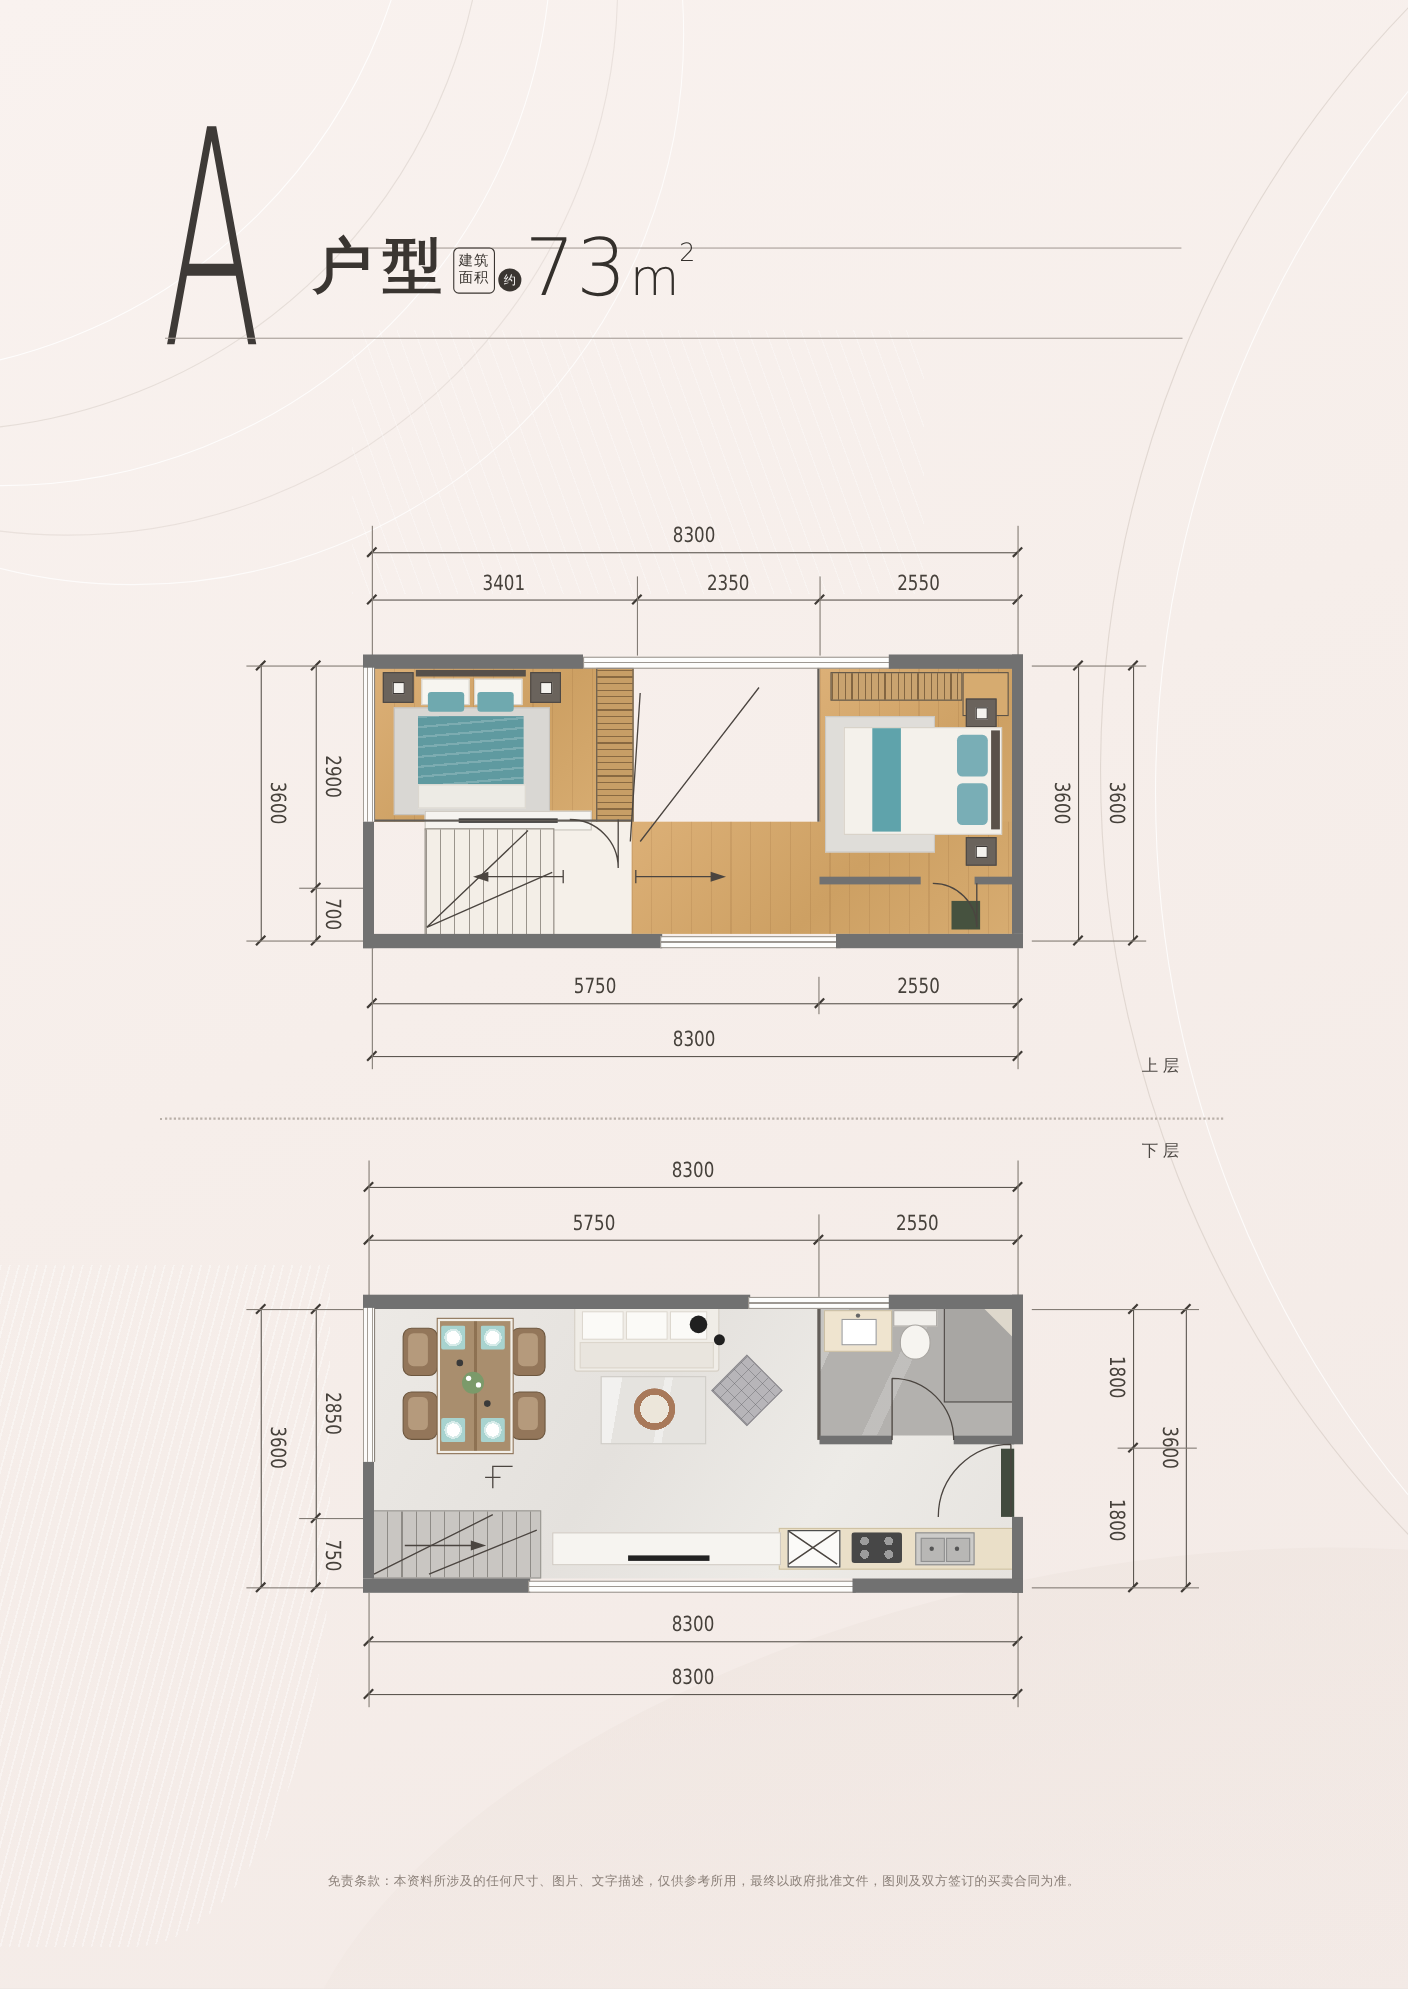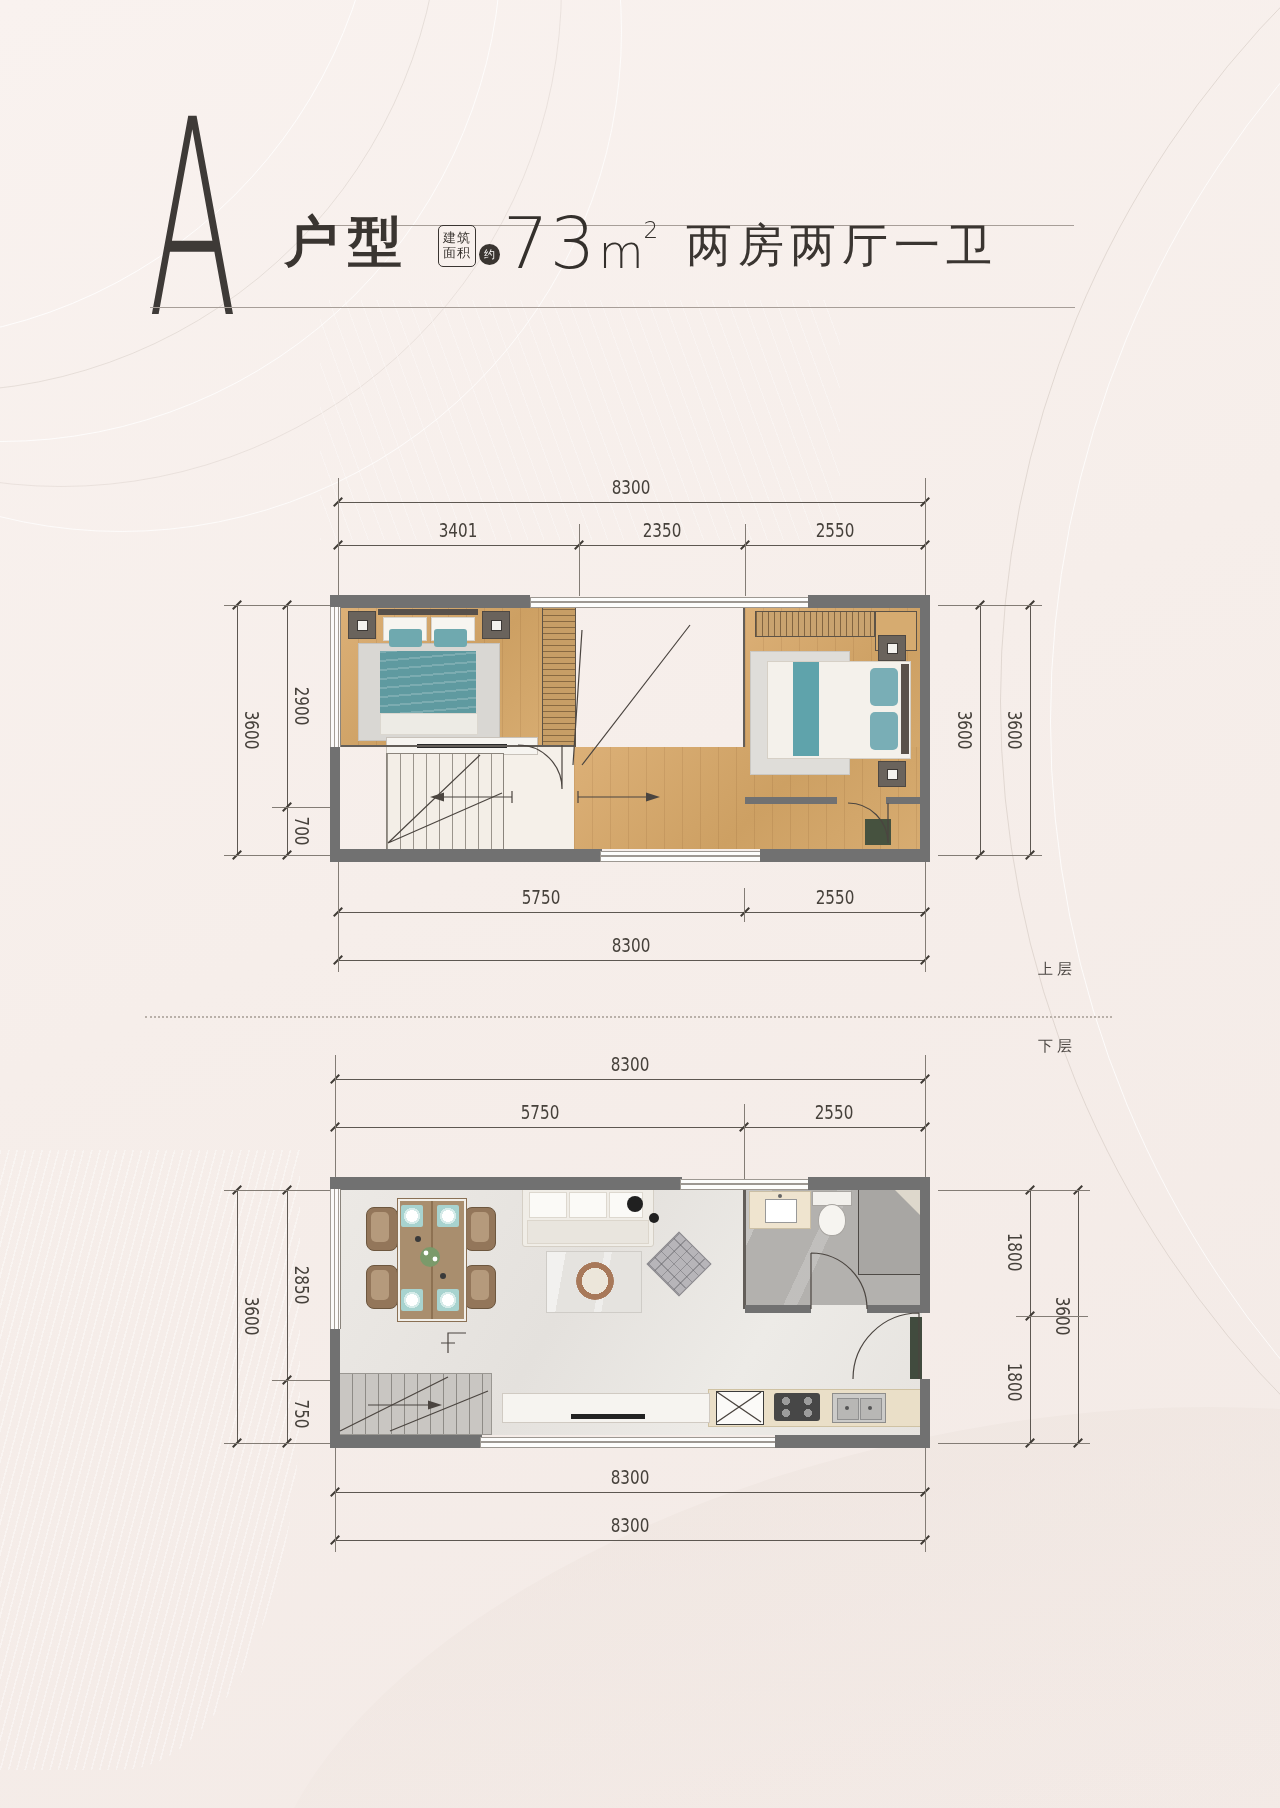--- a/index.html
+++ b/index.html
@@ -8,21 +8,21 @@
         font-family:"DejaVu Sans","Liberation Sans",sans-serif;color:#38332f;}
   .abs{position:absolute;}
   
   .ring{position:absolute;border-radius:50%;pointer-events:none;}
   .fan{position:absolute;pointer-events:none;}
   
   #unit-letter{position:absolute;left:148px;top:84px;width:190px;font-size:272px;line-height:1;
         font-weight:200;color:#3e3a37;transform:scaleX(.48);transform-origin:left top;letter-spacing:0;}
   .rule{position:absolute;height:1px;background:#a79e98;}
   #title-row{position:absolute;left:284px;top:214px;display:flex;align-items:flex-end;white-space:nowrap;}
-  #unit-type{font-size:54px;font-weight:600;letter-spacing:10px;line-height:1;padding-bottom:4px;margin-right:26px;color:#3a3531;}
+  #unit-type{font-size:54px;font-weight:600;letter-spacing:10px;line-height:1;padding-bottom:4px;color:#3a3531;}
   #area-badge{border:1.5px solid #3a3531;border-radius:5px;padding:5px 4px;font-size:13px;line-height:1.15;
         letter-spacing:1px;text-align:right;margin-bottom:6px;color:#3a3531;}
   #approx-badge{width:21px;height:21px;border-radius:50%;background:#3a3531;color:#fdfbfa;font-size:11px;
         display:flex;align-items:center;justify-content:center;margin:0 3px 8px 3px;}
   #area-value{font-size:72px;font-weight:300;line-height:.82;letter-spacing:1px;color:#34302c;}
   #area-unit{font-size:46px;font-weight:300;line-height:.9;margin-left:2px;color:#34302c;}
   #area-exp{font-size:23px;font-weight:300;transform:translateY(-30px);display:inline-block;color:#34302c;}
   #rooms-desc{font-size:46px;font-weight:500;letter-spacing:6px;line-height:1;margin-left:28px;padding-bottom:5px;color:#3a3531;}
   
   .hdim{position:absolute;height:1px;background:#5d5751;}
@@ -71,21 +71,20 @@
   <div id="title-row">
     <div id="unit-type">户型</div>
     <div id="area-badge">
       <div>建筑</div>
       <div>面积</div>
     </div>
     <div id="approx-badge">约</div>
     <div id="area-value">73</div>
     <div id="area-unit">m</div>
     <div id="area-exp">2</div>
-    <div id="rooms-desc">两房两厅一卫</div>
   </div>
 
   <div class="hdim" style="left:338px;top:502px;width:587px;">
       <i class="tick" style="left: -6px; top: -1px;"></i>
       <i class="tick" style="left: 581px; top: -1px;"></i>
     </div>
   <span class="dnh" style="left:631px;top:487px;">8300</span>
   <div class="hdim" style="left:338px;top:545px;width:587px;">
       <i class="tick" style="left: -6px; top: -1px;"></i>
       <i class="tick" style="left: 235px; top: -1px;"></i>
@@ -370,13 +369,14 @@
       <circle cx="305" cy="27" r="8" fill="#202020" stroke="none"></circle>
       <circle cx="324" cy="41" r="5" fill="#202020" stroke="none"></circle>
       <circle cx="100" cy="80" r="10" fill="#7b9a6a" stroke="none"></circle>
       <circle cx="96" cy="76" r="2.4" fill="#ffffff" stroke="none"></circle>
       <circle cx="105" cy="82" r="2.4" fill="#ffffff" stroke="none"></circle>
       <circle cx="88" cy="62" r="3" fill="#3a3a3a" stroke="none"></circle>
       <circle cx="113" cy="99" r="3" fill="#3a3a3a" stroke="none"></circle>
     </svg>
   </div>
 
+  <div id="disclaimer" style="top:1703px;">免责条款：本资料所涉及的任何尺寸、图片、文字描述，仅供参考所用，最终以政府批准文件，图则及双方签订的买卖合同为准。</div>
 </div>
 
 </body></html>

